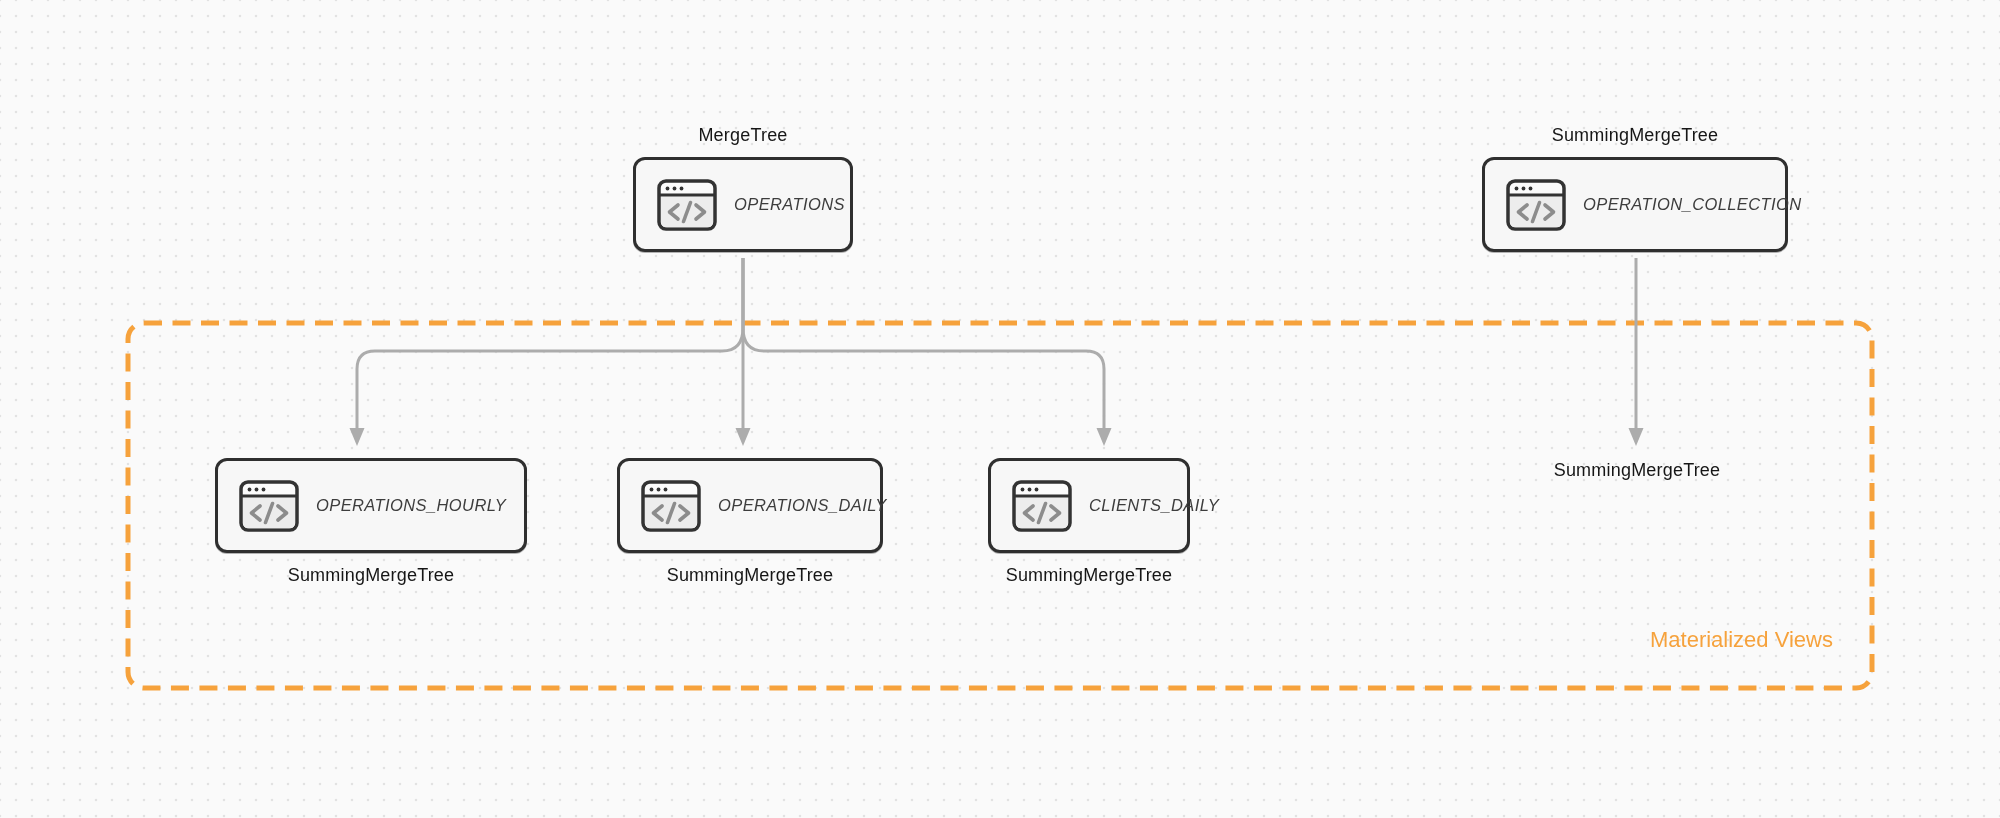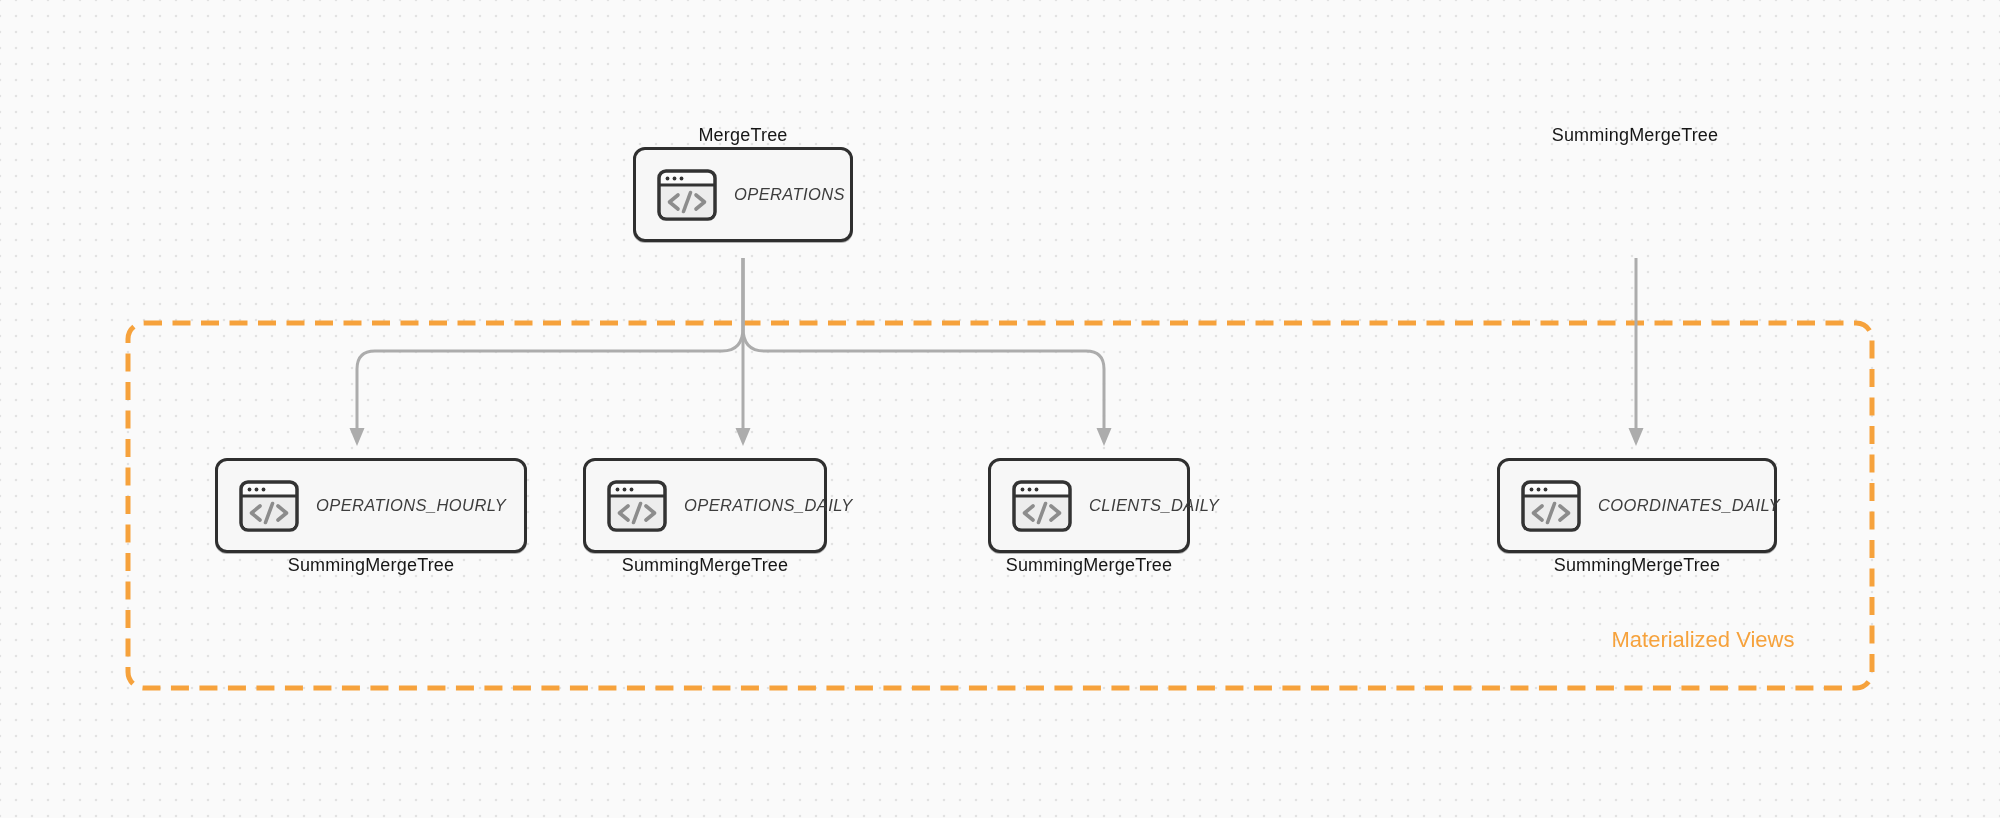--- a/index.html
+++ b/index.html
@@ -4,39 +4,39 @@
 <style>
   html,body{margin:0;padding:0;background:#FAFAFA;}
   .canvas{
     position:relative;width:2000px;height:818px;overflow:hidden;
     background-color:#FAFAFA;
     background-image:radial-gradient(circle,#E2E2E2 1.4px,transparent 1.6px);
     background-size:16px 16px;background-position:8px 8px;
     font-family:"Liberation Sans",sans-serif;
   }
   svg.overlay{position:absolute;left:0;top:0;width:2000px;height:818px;display:block;}
-  .node{position:absolute;display:flex;flex-direction:column;}
+  .node{position:absolute;display:flex;flex-direction:column;gap:10px;}
   .engine-label{
     text-align:center;font-size:18px;line-height:24px;font-weight:500;
     color:#161616;letter-spacing:.2px;
   }
   .node-box{
     box-sizing:border-box;height:95px;width:100%;
     background:#F7F7F7;border:3px solid #2F2F2F;border-radius:12px;
     display:flex;align-items:center;gap:17px;padding:0 18px 0 21px;
     box-shadow:0 1px 0 rgba(47,47,47,.35);
     text-align:right;
   }
   .win-icon{flex:0 0 auto;display:block;}
   .table-label{
     font-size:16.5px;font-style:italic;font-weight:500;color:#3D3D3D;
     letter-spacing:.4px;white-space:nowrap;
   }
   .group-label{
-    position:absolute;right:167px;top:626px;width:260px;text-align:center;
+    position:absolute;right:167px;top:626px;width:260px;text-align:right;
     font-size:22px;line-height:28px;font-weight:500;color:#F6A23C;
   }
 </style>
 </head>
 <body>
 
 <div class="canvas">
 
   <svg width="0" height="0" style="position:absolute">
     <defs>
@@ -77,57 +77,57 @@
     <div class="node-box">
       <svg class="win-icon" width="60" height="52">
           <use href="#winIcon"></use>
         </svg>
       <span class="table-label">OPERATIONS</span>
     </div>
   </div>
 
   <div class="node" style="left:1482px;top:123px;width:306px">
     <div class="engine-label">SummingMergeTree</div>
+    <div class="node-box">
+      <svg class="win-icon" width="60" height="52">
+          <use href="#winIcon"></use>
+        </svg>
+      <span class="table-label">OPERATION_COLLECTION</span>
+    </div>
   </div>
 
   <div class="node" style="left:215px;top:458px;width:312px">
     <div class="node-box">
       <svg class="win-icon" width="60" height="52">
           <use href="#winIcon"></use>
         </svg>
       <span class="table-label">OPERATIONS_HOURLY</span>
     </div>
     <div class="engine-label">SummingMergeTree</div>
   </div>
 
-  <div class="node" style="left:583px;top:458px;width:244px">
+  <div class="node" style="left:617px;top:458px;width:266px">
     <div class="node-box">
       <svg class="win-icon" width="60" height="52">
           <use href="#winIcon"></use>
         </svg>
       <span class="table-label">OPERATIONS_DAILY</span>
     </div>
     <div class="engine-label">SummingMergeTree</div>
   </div>
 
   <div class="node" style="left:988px;top:458px;width:202px">
     <div class="node-box">
       <svg class="win-icon" width="60" height="52">
           <use href="#winIcon"></use>
         </svg>
       <span class="table-label">CLIENTS_DAILY</span>
     </div>
     <div class="engine-label">SummingMergeTree</div>
   </div>
 
   <div class="node" style="left:1497px;top:458px;width:280px">
-    <div class="node-box">
-      <svg class="win-icon" width="60" height="52">
-          <use href="#winIcon"></use>
-        </svg>
-      <span class="table-label">COORDINATES_DAILY</span>
-    </div>
     <div class="engine-label">SummingMergeTree</div>
   </div>
 
   <div class="group-label">Materialized Views</div>
 
 </div>
 
 </body></html>

